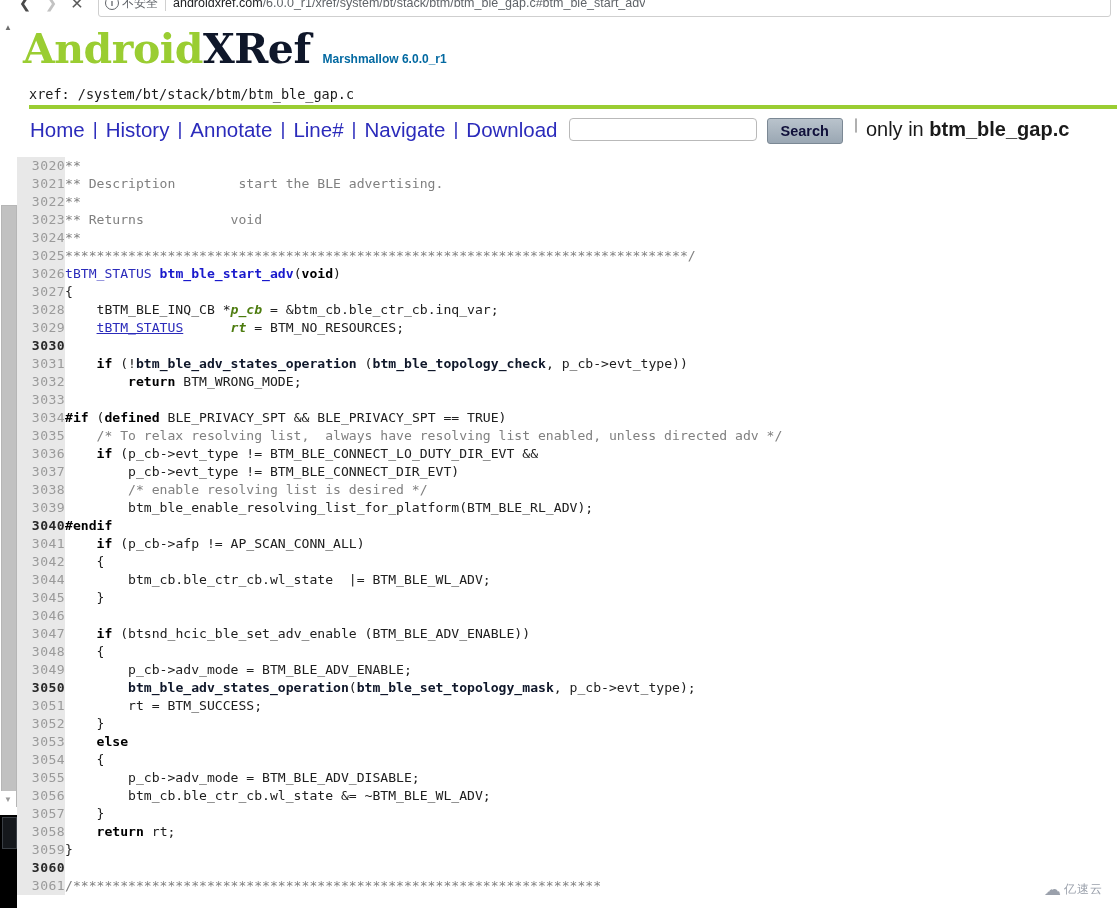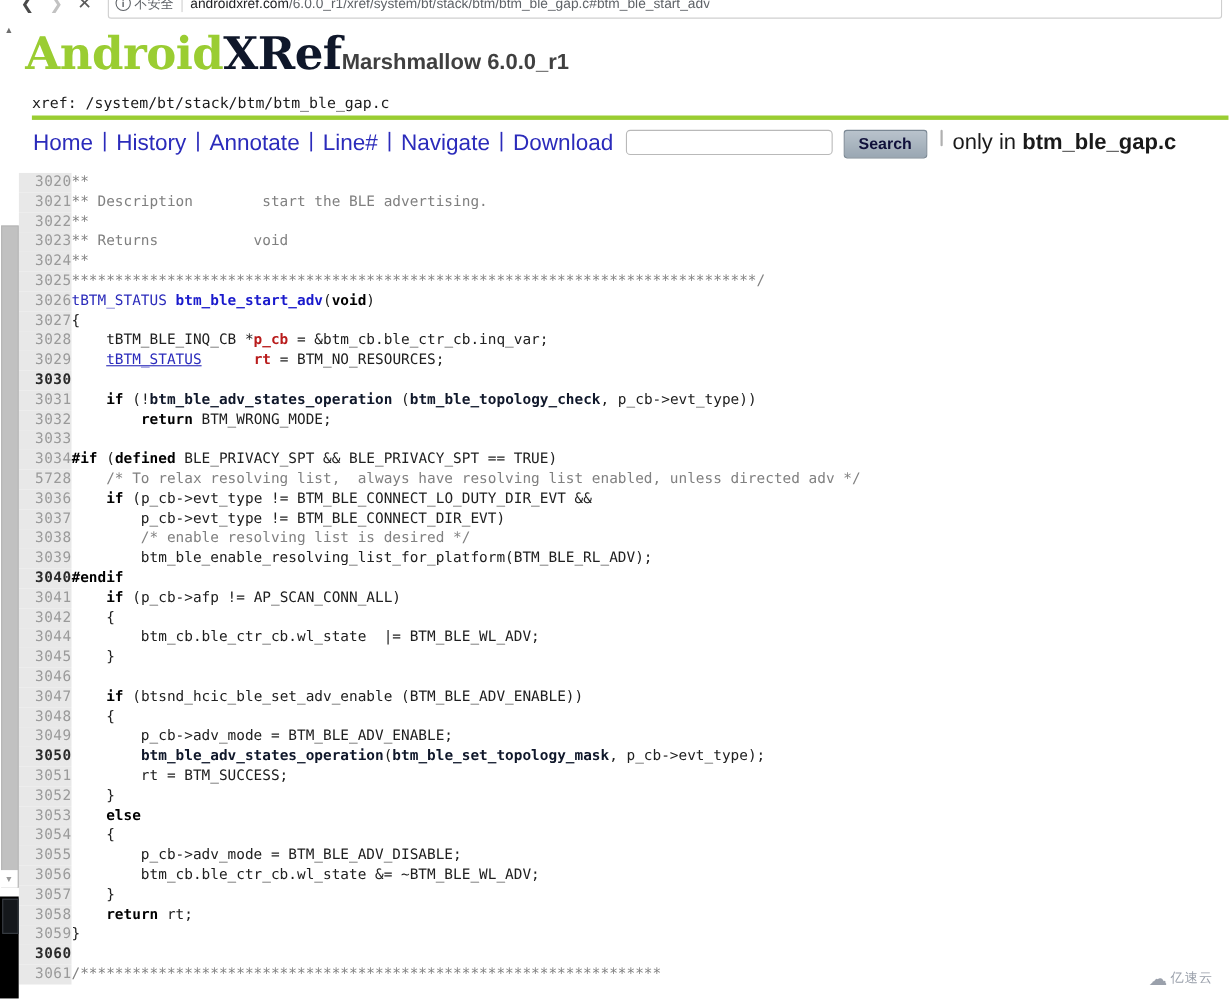--- a/index.html
+++ b/index.html
@@ -185,23 +185,24 @@
     letter-spacing: -0.5px;
     line-height: 1;
     white-space: nowrap;
     display: flex;
     align-items: baseline;
   }
   .logo .andro { color: #9ACD32; }
   .logo .xref  { color: #0f172a; }
   .logo .ver {
     font-family: "Liberation Sans", sans-serif;
-    font-size: 20px;
+    font-size: 12px;
     font-weight: bold;
-    color: #404040;
+    color: #0369a1;
+    margin-left: 12px;
     letter-spacing: 0;
   }
 
   .xref-line {
     margin-top: 16px;
     padding-left: 6px;
     font-family: "DejaVu Sans Mono", "Liberation Mono", monospace;
     font-size: 13.5px;
     color: #1a1a1a;
     white-space: nowrap;
@@ -311,21 +312,21 @@
     color: #202020;
     overflow: hidden;
   }
 
   
   .cmt   { color: #808080; }
   .kw    { color: #000000; font-weight: bold; }
   .typ   { color: #2b2bbb; }
   .fn    { color: #0f172a; font-weight: bold; }
   .fndef { color: #1919cc; font-weight: bold; }
-  .var   { color: #b91c1c; font-weight: bold; }
+  .var   { color: #4d7c0f; font-weight: bold; font-style: italic; }
   .lnk   { color: #2b2bbb; text-decoration: underline; }
   .pre   { color: #000000; font-weight: bold; }
   .pln   { color: #202020; }
 
   
   .watermark {
     position: absolute;
     right: 14px;
     bottom: 10px;
     display: flex;
@@ -467,21 +468,21 @@
               </tr>
               <tr>
                 <td class="ln">3033</td>
                 <td class="src"><span class="pln"></span></td>
               </tr>
               <tr>
                 <td class="ln">3034</td>
                 <td class="src"><span class="pre">#if</span><span class="pln"> (</span><span class="kw">defined</span><span class="pln"> BLE_PRIVACY_SPT &amp;&amp; BLE_PRIVACY_SPT == TRUE)</span></td>
               </tr>
               <tr>
-                <td class="ln">5728</td>
+                <td class="ln">3035</td>
                 <td class="src"><span class="cmt">    /* To relax resolving list,  always have resolving list enabled, unless directed adv */</span></td>
               </tr>
               <tr>
                 <td class="ln">3036</td>
                 <td class="src"><span class="pln">    </span><span class="kw">if</span><span class="pln"> (p_cb-&gt;evt_type != BTM_BLE_CONNECT_LO_DUTY_DIR_EVT &amp;&amp;</span></td>
               </tr>
               <tr>
                 <td class="ln">3037</td>
                 <td class="src"><span class="pln">        p_cb-&gt;evt_type != BTM_BLE_CONNECT_DIR_EVT)</span></td>
               </tr>

